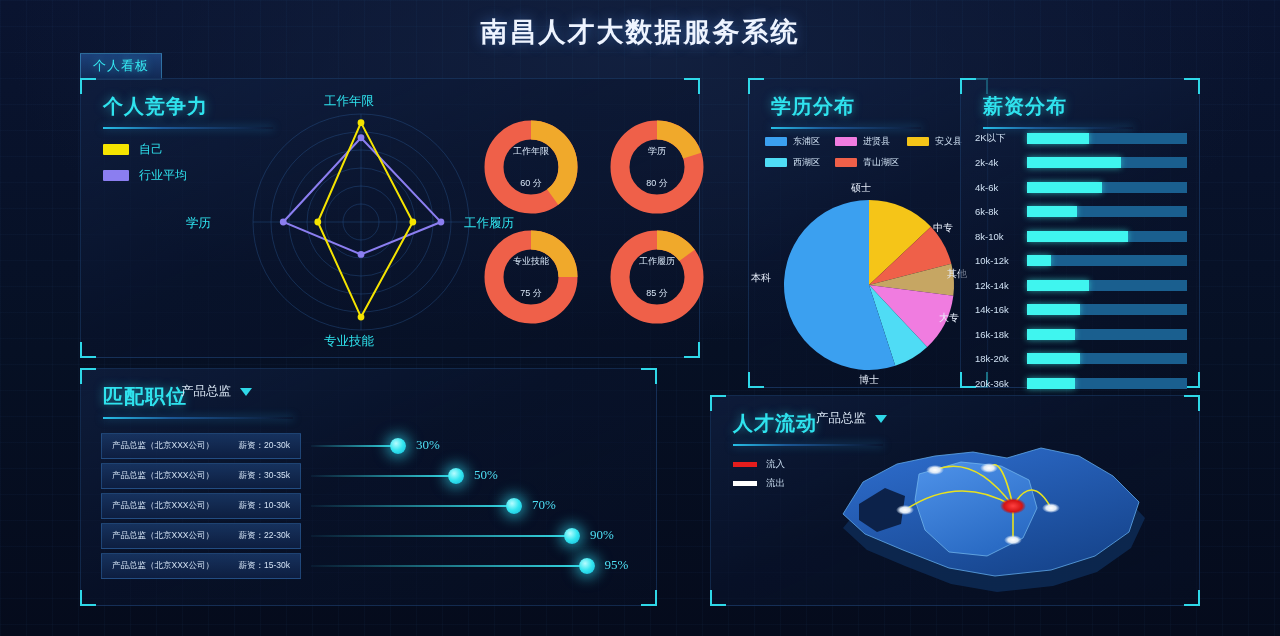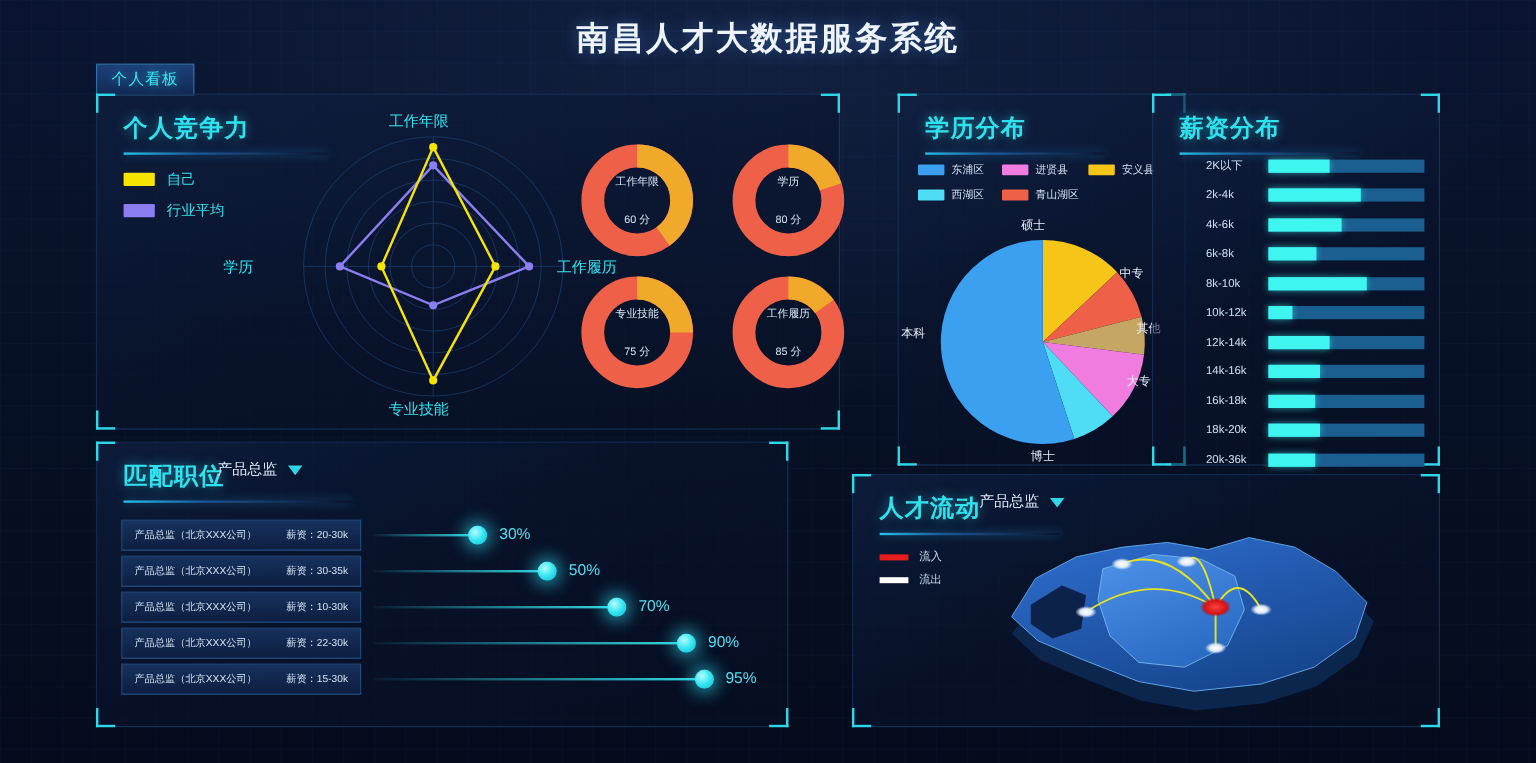--- a/index.html
+++ b/index.html
@@ -113,21 +113,21 @@
   }
   .edu-lg { display: flex; align-items: center; gap: 6px; }
   .edu-sw { width: 22px; height: 9px; border-radius: 1px; }
   .edu-txt { color: #cfe0f2; font-size: 9px; white-space: nowrap; }
 
   .pie-wrap { position: absolute; left: 32px; top: 118px; width: 176px; height: 176px; }
   .pie-label { position: absolute; color: #e7eefa; font-size: 10px; white-space: nowrap; }
 
   
   .sal-list { position: absolute; left: 14px; top: 48px; width: 212px; }
-  .sal-row { display: flex; align-items: center; height: 22px; margin-bottom: 2.5px; margin-left: 30px; }
+  .sal-row { display: flex; align-items: center; height: 22px; margin-bottom: 2.5px; }
   .sal-label { width: 52px; color: #cfe0f2; font-size: 9.5px; text-align: left; }
   .sal-track {
     position: relative; flex: 1; height: 11px;
     background: #1a5f8f;
   }
   .sal-fill {
     position: absolute; left: 0; top: 0; height: 100%;
     background: #3ff5ef;
     box-shadow: 0 0 6px rgba(60,240,235,0.6);
   }
@@ -151,20 +151,21 @@
   }
   .job-dot {
     position: absolute; top: 7px; width: 16px; height: 16px; border-radius: 50%;
     background: radial-gradient(circle at 38% 34%, #b6fcff 0%, #34e6f0 48%, #12b6d8 100%);
     box-shadow: 0 0 13px 4px rgba(50,225,245,0.55);
     transform: translateX(-8px);
   }
   .job-pct {
     position: absolute; top: 6px; color: #4fe0f5; font-size: 13px;
     transform: translateX(8px);
+    font-family: Liberation Serif, serif;
   }
 
   
   .flow-legend { position: absolute; left: 22px; top: 62px; }
   .fl-row { display: flex; align-items: center; gap: 9px; margin-bottom: 6px; }
   .fl-sw { width: 24px; height: 5px; }
   .fl-txt { color: #c9dcef; font-size: 9.5px; }
   .map-wrap { position: absolute; left: 90px; top: 38px; width: 396px; height: 168px; }
 </style>
 </head>

